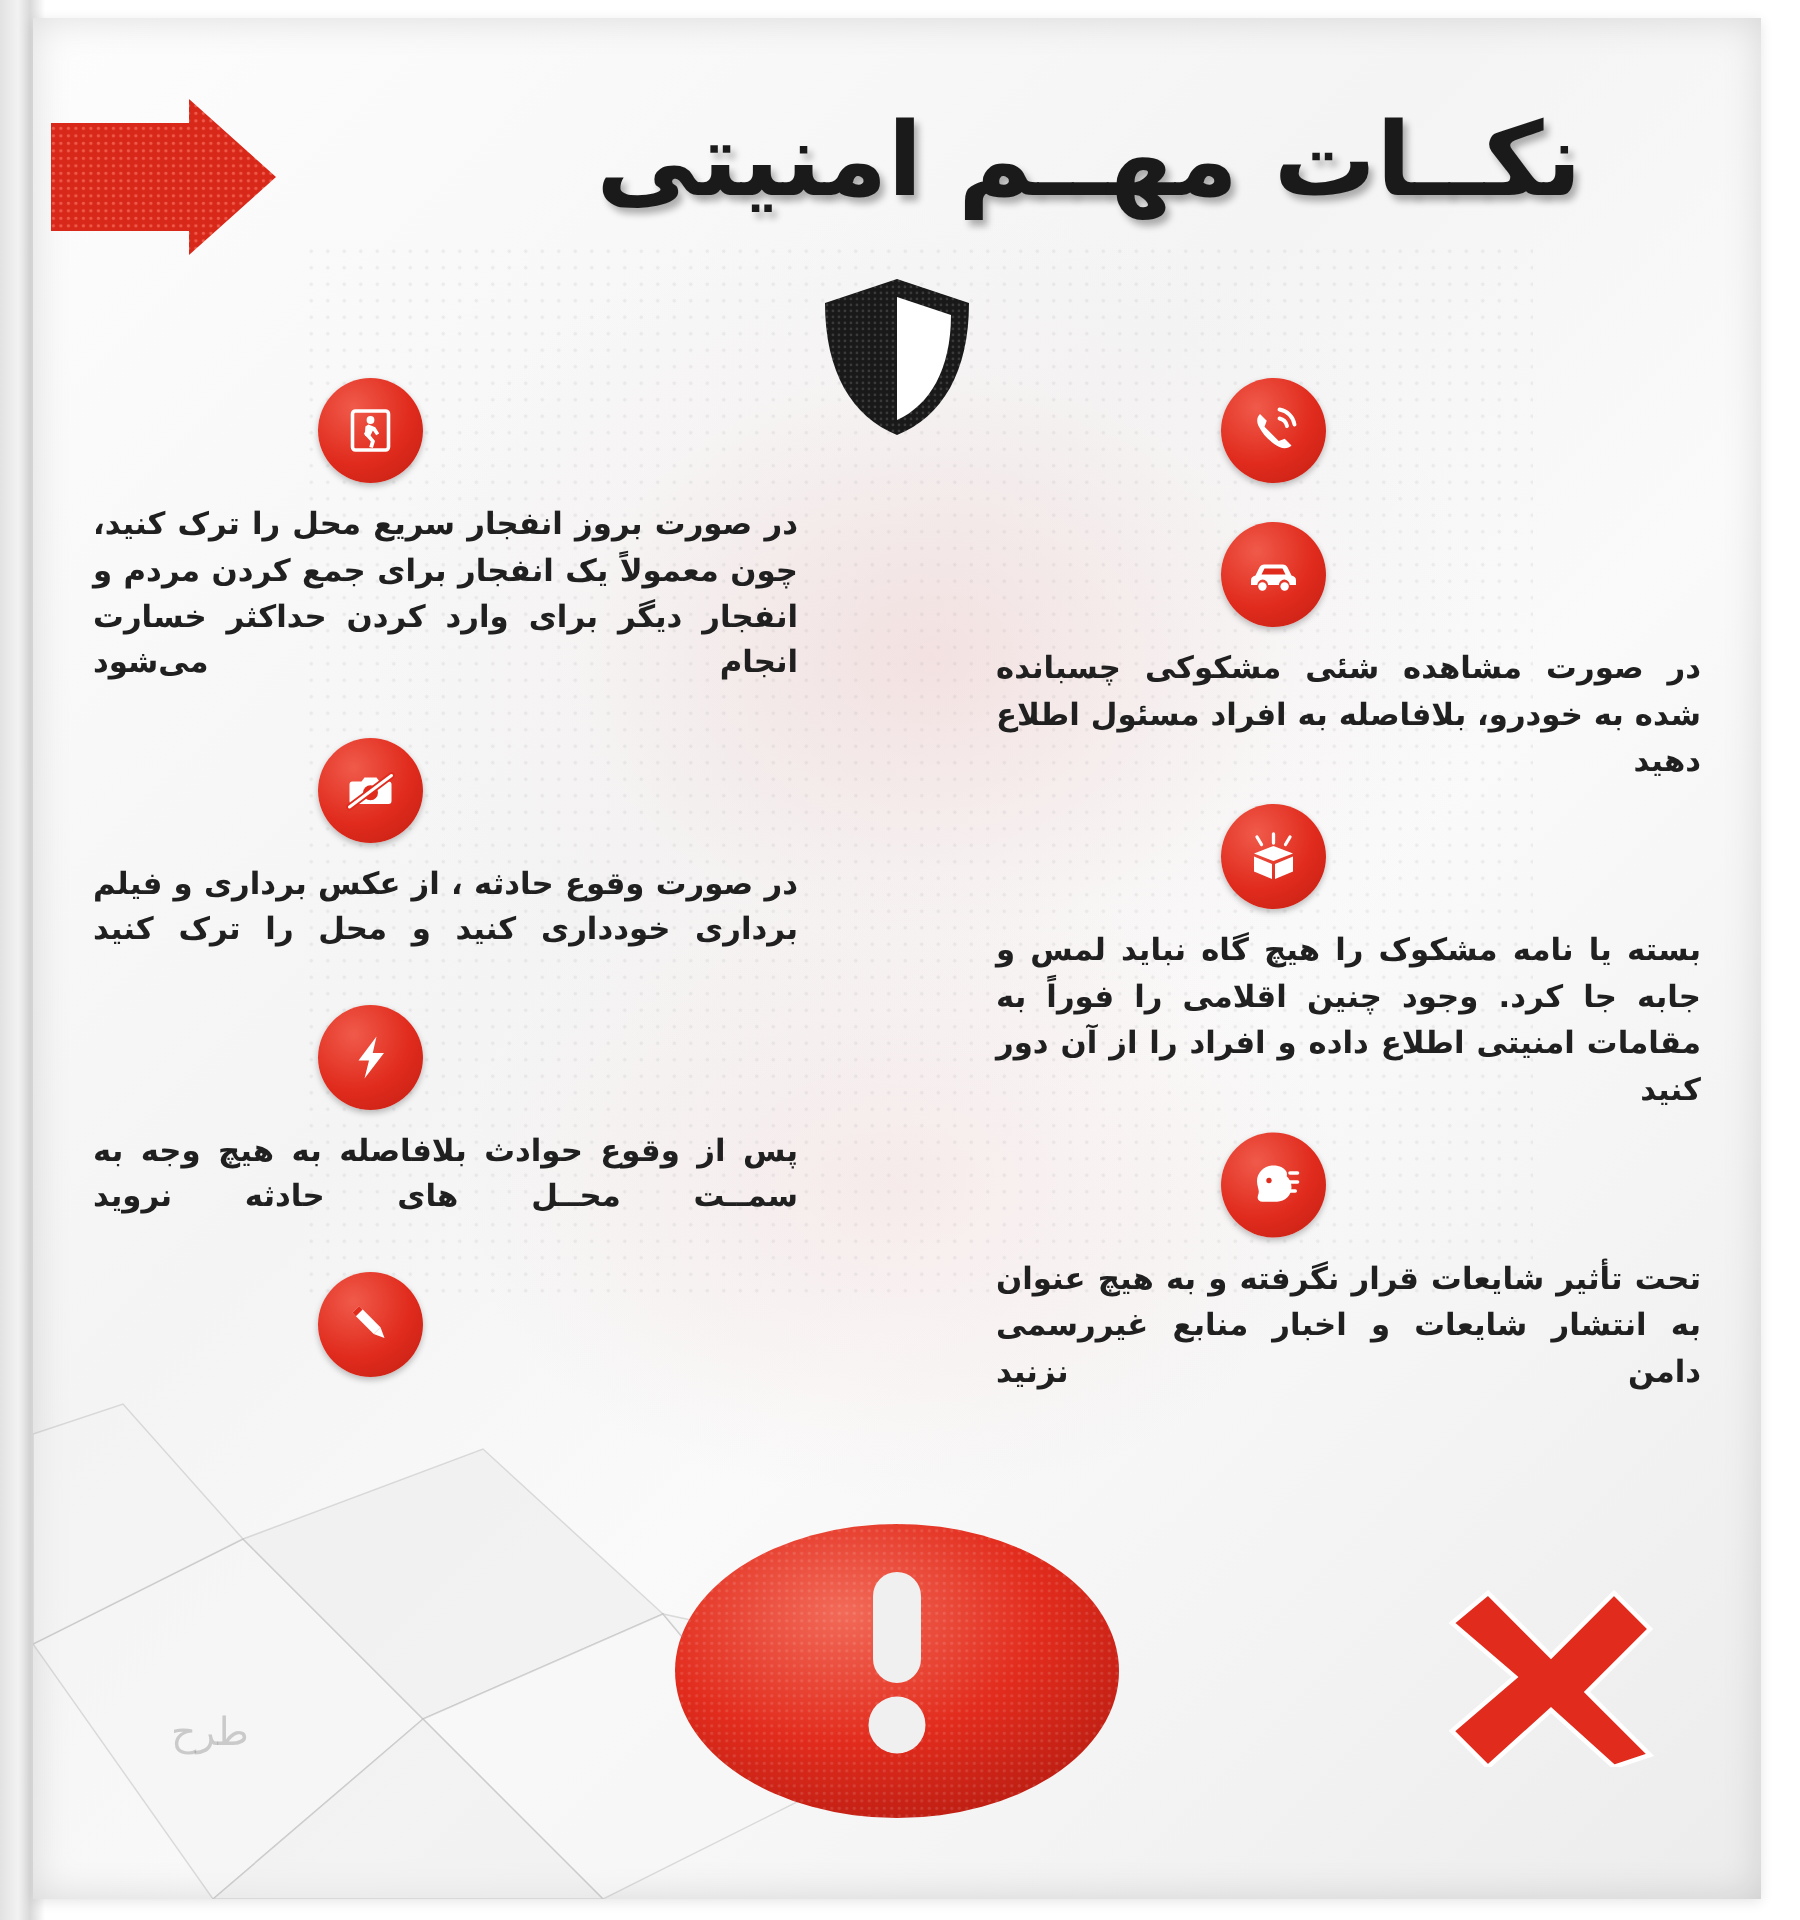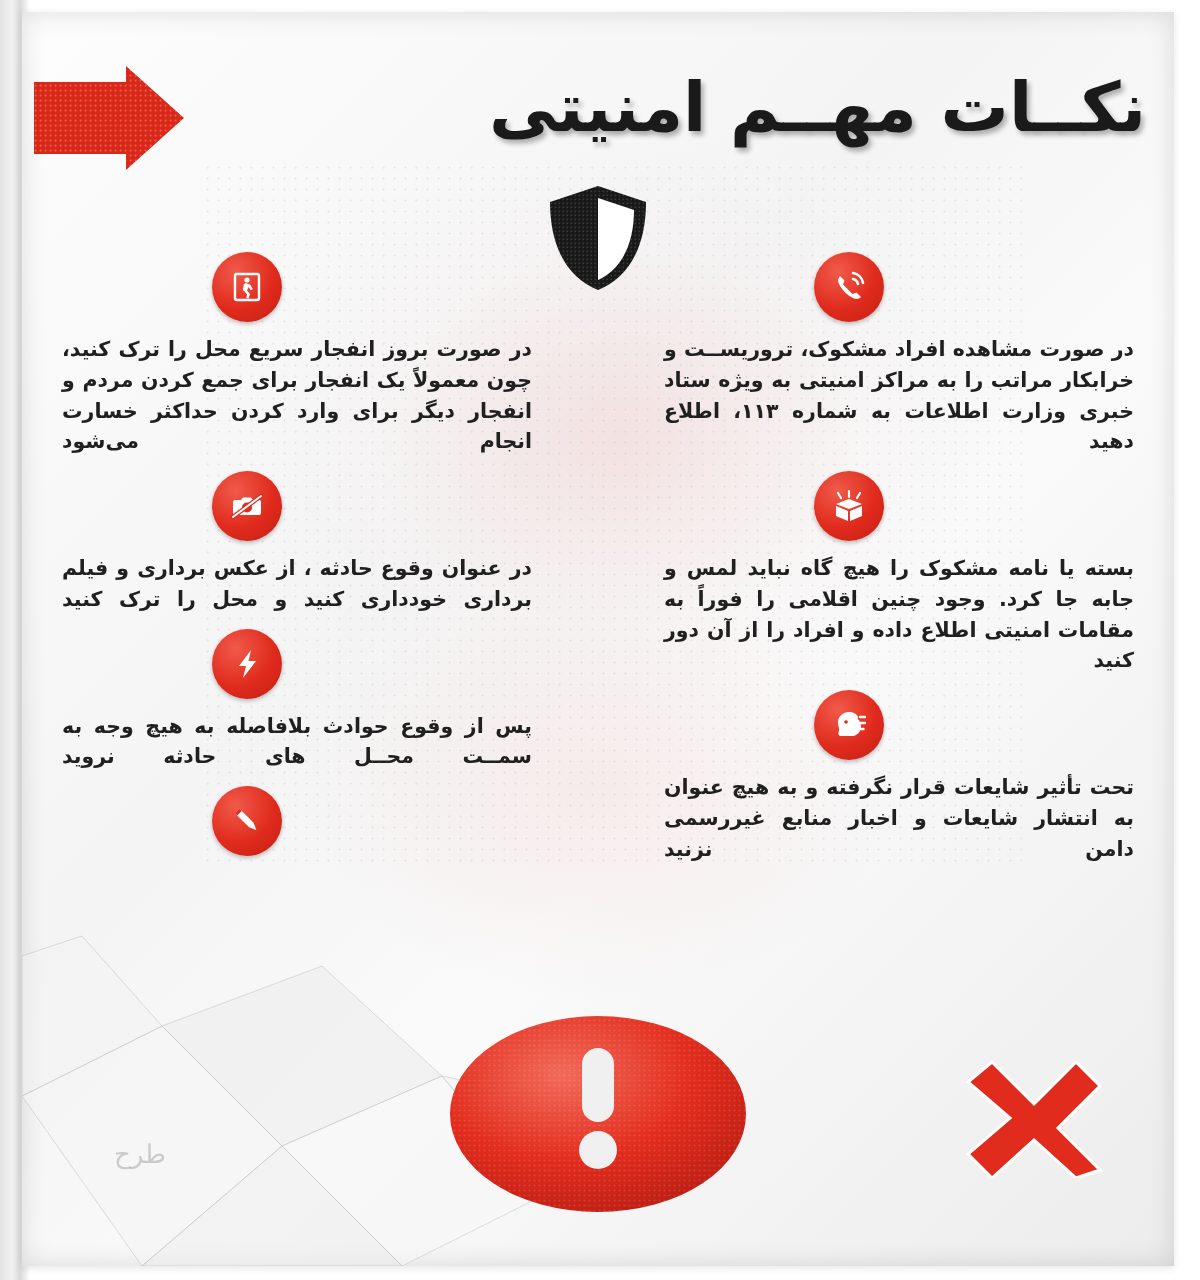--- a/index.html
+++ b/index.html
@@ -70,21 +70,21 @@
     top: 52px;
     width: 150px;
     height: 108px;
     z-index: 4;
   }
   .title {
     position: absolute;
     top: 56px;
     right: 28px;
     width: 840px;
-    text-align: right;
+    text-align: center;
     font-family: "DejaVu Sans", sans-serif;
     font-weight: bold;
     font-size: 68px;
     letter-spacing: -1px;
     color: #1a1a1a;
     text-shadow: 3px 4px 5px rgba(0,0,0,0.30);
     direction: rtl;
     z-index: 5;
     white-space: nowrap;
   }
@@ -227,23 +227,35 @@
         <div class="tip">
           <div class="badge">
             <svg width="40" height="40" viewBox="0 0 40 40">
               <g fill="none" stroke="#ffffff" stroke-width="2.6" stroke-linecap="round">
                 <path d="M11 9 C9 11 8.5 14 10 17 C13 23 18 28 24 31 C27 32.5 30 32 32 30 L27.5 25.5 L23.5 27 L14 17.5 L15.5 13.5 Z" fill="#ffffff" stroke="none"></path>
                 <path d="M24 6 a12 12 0 0 1 10 10"></path>
                 <path d="M24 12 a6.5 6.5 0 0 1 5 5"></path>
               </g>
             </svg>
           </div>
-          <p>در صورت مشاهده افراد مشکوک، تروریســت و خرابکار مراتب را به مراکز امنیتی به ویژه ستاد خبری وزارت اطلاعات به شماره ۱۱۳، اطلاع دهید</p>
-        </div>
-
+        </div>
+
+        <div class="tip">
+          <div class="badge">
+            <svg width="42" height="42" viewBox="0 0 42 42">
+              <g fill="#ffffff">
+                <path d="M6 25 c0-2 1-3 3-3.4 l2.6-5.2 c0.6-1.3 1.9-2.1 3.3-2.1 h12.2 c1.4 0 2.7 0.8 3.3 2.1 l2.6 5.2 c2 0.4 3 1.4 3 3.4 v3 h-4.2 a3.6 3.6 0 0 0-7.2 0 h-7.2 a3.6 3.6 0 0 0-7.2 0 H6 Z"></path>
+                <circle cx="13.6" cy="29" r="2.8"></circle>
+                <circle cx="28.4" cy="29" r="2.8"></circle>
+              </g>
+              <path d="M13 21 l2-4 h12 l2 4 z" fill="#e02b1d"></path>
+            </svg>
+          </div>
+          <p>در صورت مشاهده شئی مشکوکی چسبانده شده به خودرو، بلافاصله به افراد مسئول اطلاع دهید</p>
+        </div>
 
         <div class="tip">
           <div class="badge">
             <svg width="42" height="42" viewBox="0 0 42 42">
               <g fill="#ffffff">
                 <path d="M21 14 L8 19 L21 24 L34 19 Z"></path>
                 <path d="M8 21 L8 31 L20 36 L20 26 Z"></path>
                 <path d="M22 26 L22 36 L34 31 L34 21 Z"></path>
               </g>
               <g stroke="#ffffff" stroke-width="2.2" stroke-linecap="round" fill="none">
@@ -293,21 +305,21 @@
           <div class="badge">
             <svg width="42" height="42" viewBox="0 0 42 42">
               <g fill="#ffffff">
                 <path d="M9 15 h6 l2-2.6 h8 l2 2.6 h6 a2 2 0 0 1 2 2 v11 a2 2 0 0 1 -2 2 H9 a2 2 0 0 1 -2-2 V17 a2 2 0 0 1 2-2 z"></path>
               </g>
               <circle cx="21" cy="22.5" r="5" fill="#e02b1d"></circle>
               <path d="M7 32 L35 11" stroke="#e02b1d" stroke-width="4.4" stroke-linecap="round"></path>
               <path d="M7 32 L35 11" stroke="#ffffff" stroke-width="2" stroke-linecap="round"></path>
             </svg>
           </div>
-          <p>در عنوان وقوع حادثه ، از عکس برداری و فیلم برداری خودداری کنید و محل را ترک کنید</p>
+          <p>در صورت وقوع حادثه ، از عکس برداری و فیلم برداری خودداری کنید و محل را ترک کنید</p>
         </div>
 
         <div class="tip">
           <div class="badge">
             <svg width="40" height="40" viewBox="0 0 40 40">
               <path d="M24 6 L12 22 h7 l-3 12 L29 17 h-7.5 z" fill="#ffffff"></path>
             </svg>
           </div>
           <p>پس از وقوع حوادث بلافاصله به هیچ وجه به سمــت محــل های حادثه نروید</p>
         </div>

